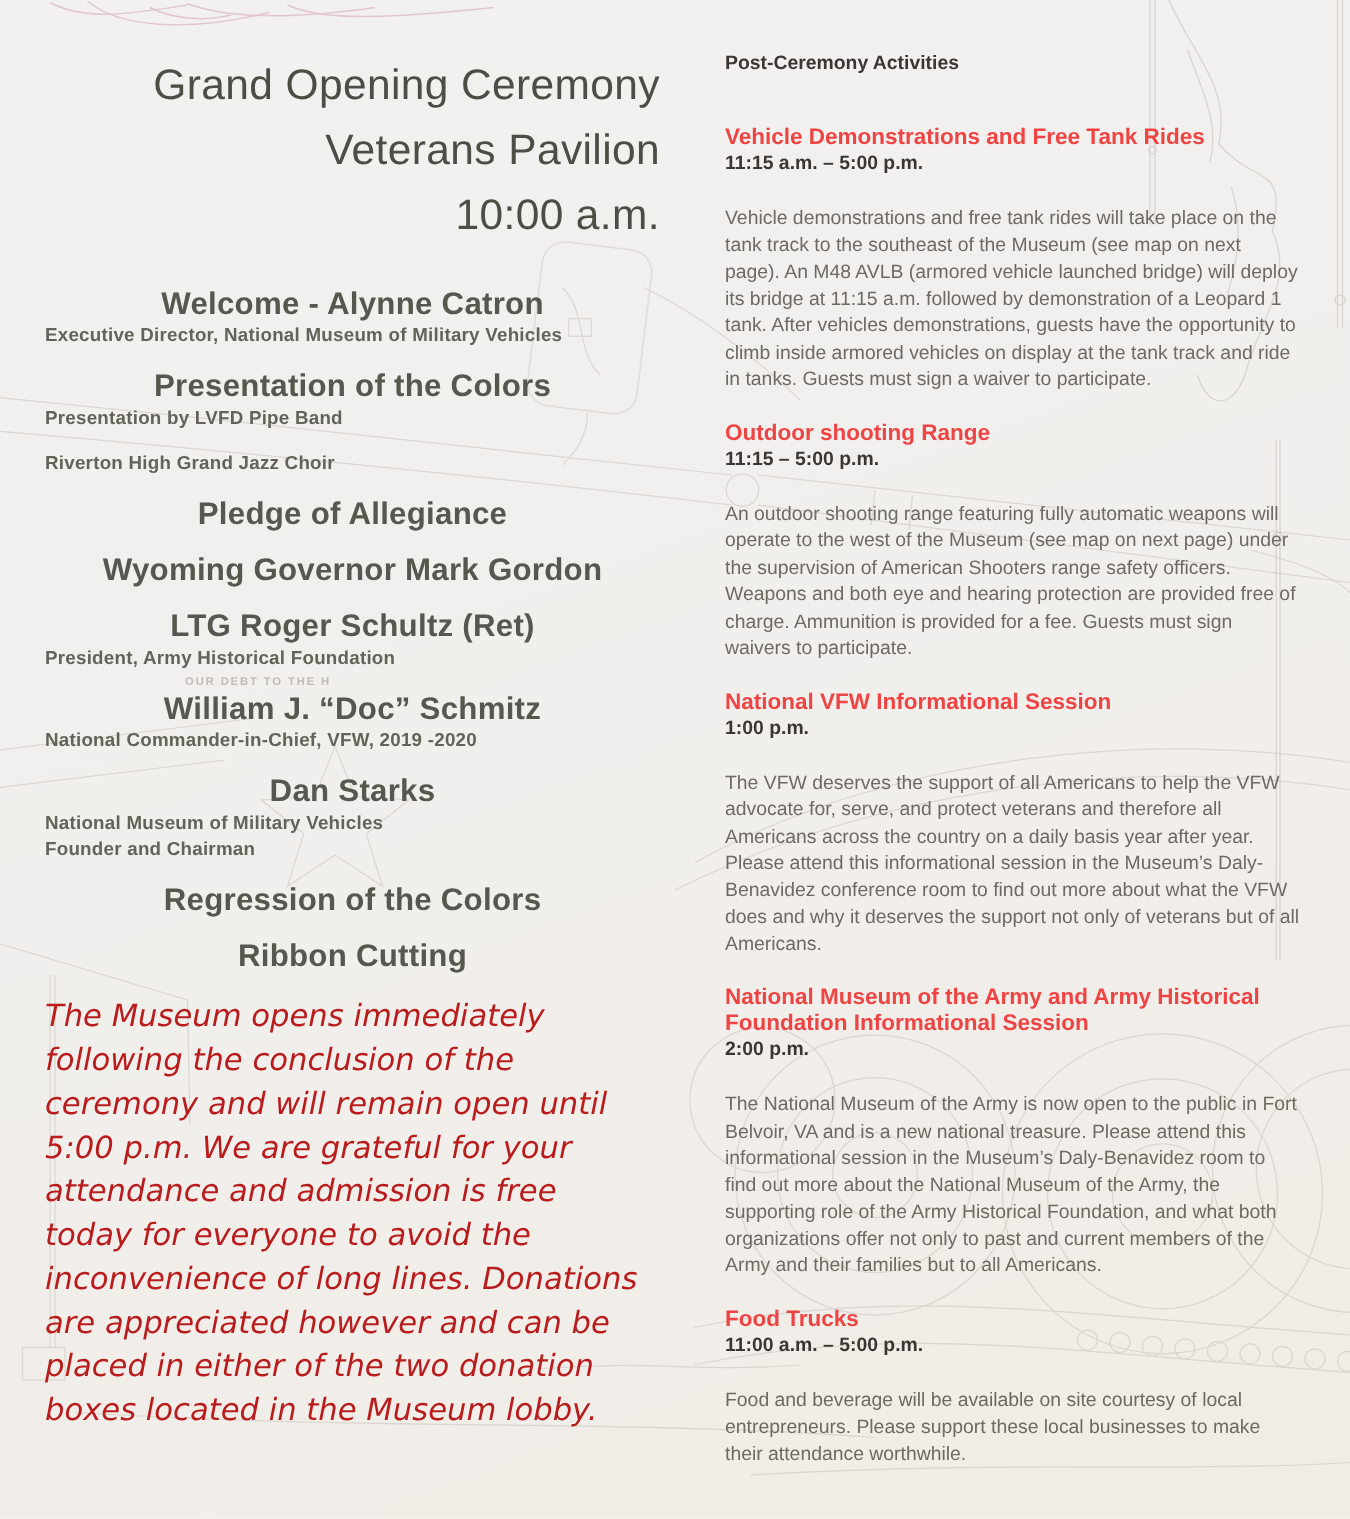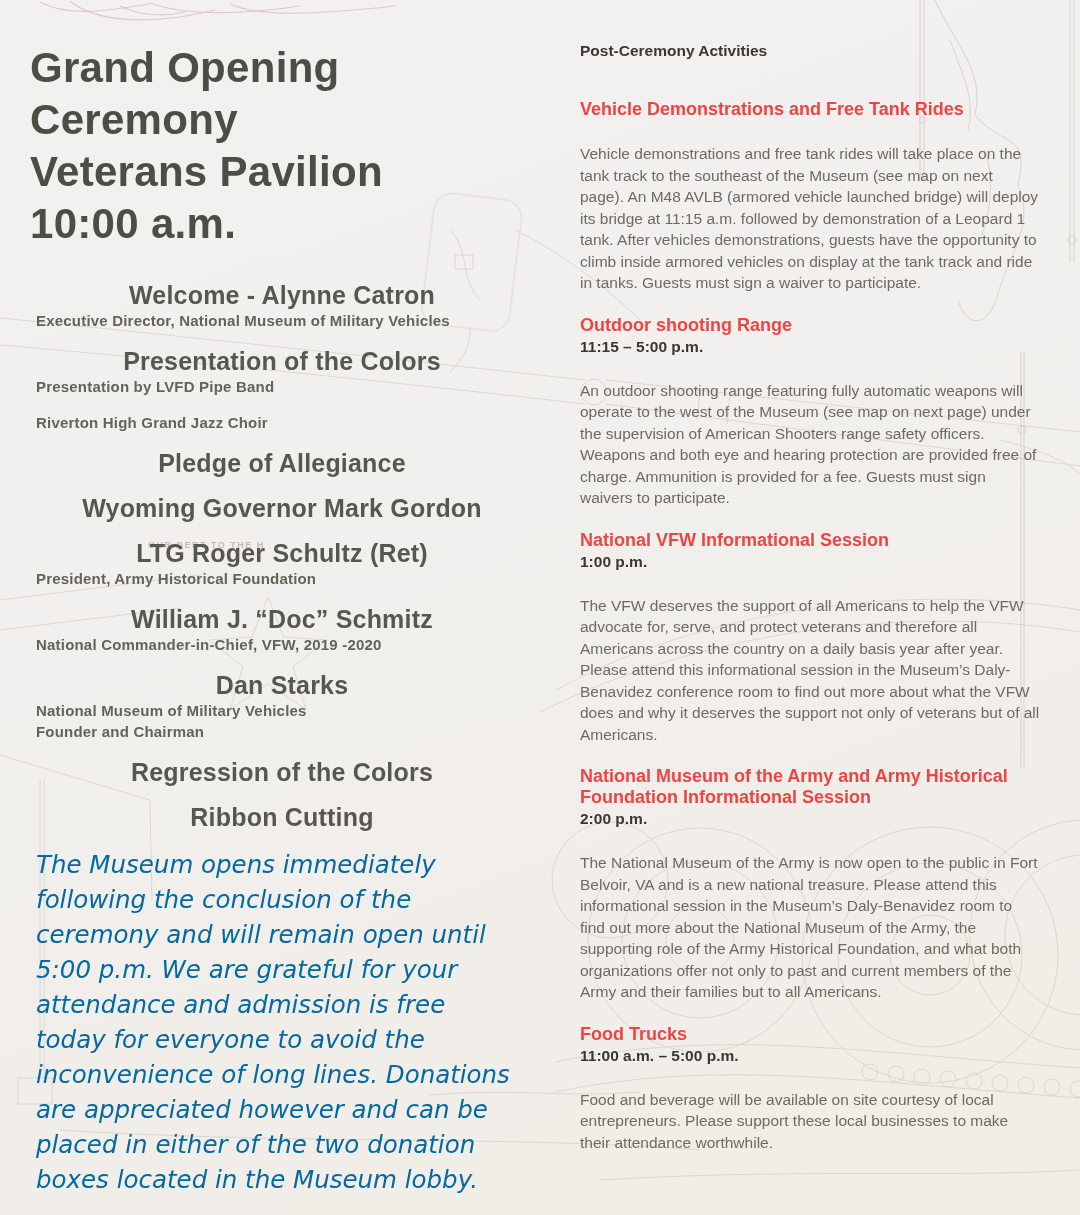--- a/index.html
+++ b/index.html
@@ -9,31 +9,31 @@
     background:linear-gradient(160deg,#f2f1ef 0%,#f1efec 55%,#f1ece5 100%);
     font-family:"Liberation Sans","DejaVu Sans",sans-serif;
     color:#4c4c45;
     -webkit-font-smoothing:antialiased;
   }
   #bg-sketch { position:absolute; inset:0; z-index:0; }
 
   .left-col  { position:absolute; left:30px;  top:42px; width:498px; z-index:1; }
   .right-col { position:absolute; left:580px; top:40px; width:460px; z-index:1; }
 
-  .title { text-align:left; font-weight:bold; font-size:42px; line-height:52px;
+  .title { text-align:right; font-weight:normal; font-size:34px; line-height:52px;
            color:#4d4d46; letter-spacing:.3px; }
 
   .program { margin-top:30px; padding-left:6px; }
   .prog-item { margin-bottom:15px; }
   .prog-heading { font-size:25px; font-weight:bold; color:#57574f; line-height:30px; letter-spacing:.2px;text-align:center; }
   .prog-subtitle { font-size:15px; font-weight:bold; color:#63635a; line-height:21px; letter-spacing:.2px; }
 
   .closing { margin-top:8px; padding-left:6px; width:486px;
              font-family:"DejaVu Sans","Liberation Sans",sans-serif;
-             font-style:italic; font-size:24.5px; line-height:35px; color:#0369a1; }
+             font-style:italic; font-size:24.5px; line-height:35px; color:#b91c1c; }
 
   .rc-title { font-size:15.5px; font-weight:bold; color:#3a3732; line-height:21px; margin-bottom:38px; }
   .activity  {}
   .act-heading { font-size:18px; font-weight:bold; color:#ef4444; line-height:21px; }
   .act-time    { font-size:15.5px; font-weight:bold; color:#3a3732; line-height:21px; }
   .act-body    { font-size:15.5px; color:#6d6a64; line-height:21.5px; margin:23px 0 21px 0; }
 </style>
 </head>
 <body>
 
@@ -179,20 +179,21 @@
 </div>
 
   <p class="closing">The Museum opens immediately following the conclusion of the ceremony and will remain open until 5:00 p.m. We are grateful for your attendance and admission is free today for everyone to avoid the inconvenience of long lines. Donations are appreciated however and can be placed in either of the two donation boxes located in the Museum lobby.</p>
 </div>
 
 <div class="right-col">
   <div class="rc-title">Post-Ceremony Activities</div>
   <div>
   <section class="activity">
     <div class="act-heading">Vehicle Demonstrations and Free Tank Rides</div>
+    <div class="act-time">11:15 a.m. – 5:00 p.m.</div>
     <p class="act-body">Vehicle demonstrations and free tank rides will take place on the tank track to the southeast of the Museum (see map on next page). An M48 AVLB (armored vehicle launched bridge) will deploy its bridge at 11:15 a.m. followed by demonstration of a Leopard 1 tank. After vehicles demonstrations, guests have the opportunity to climb inside armored vehicles on display at the tank track and ride in tanks. Guests must sign a waiver to participate.</p>
   </section>
 
   <section class="activity">
     <div class="act-heading">Outdoor shooting Range</div>
     <div class="act-time">11:15 – 5:00 p.m.</div>
     <p class="act-body">An outdoor shooting range featuring fully automatic weapons will operate to the west of the Museum (see map on next page) under the supervision of American Shooters range safety officers. Weapons and both eye and hearing protection are provided free of charge. Ammunition is provided for a fee. Guests must sign waivers to participate.</p>
   </section>
 
   <section class="activity">

